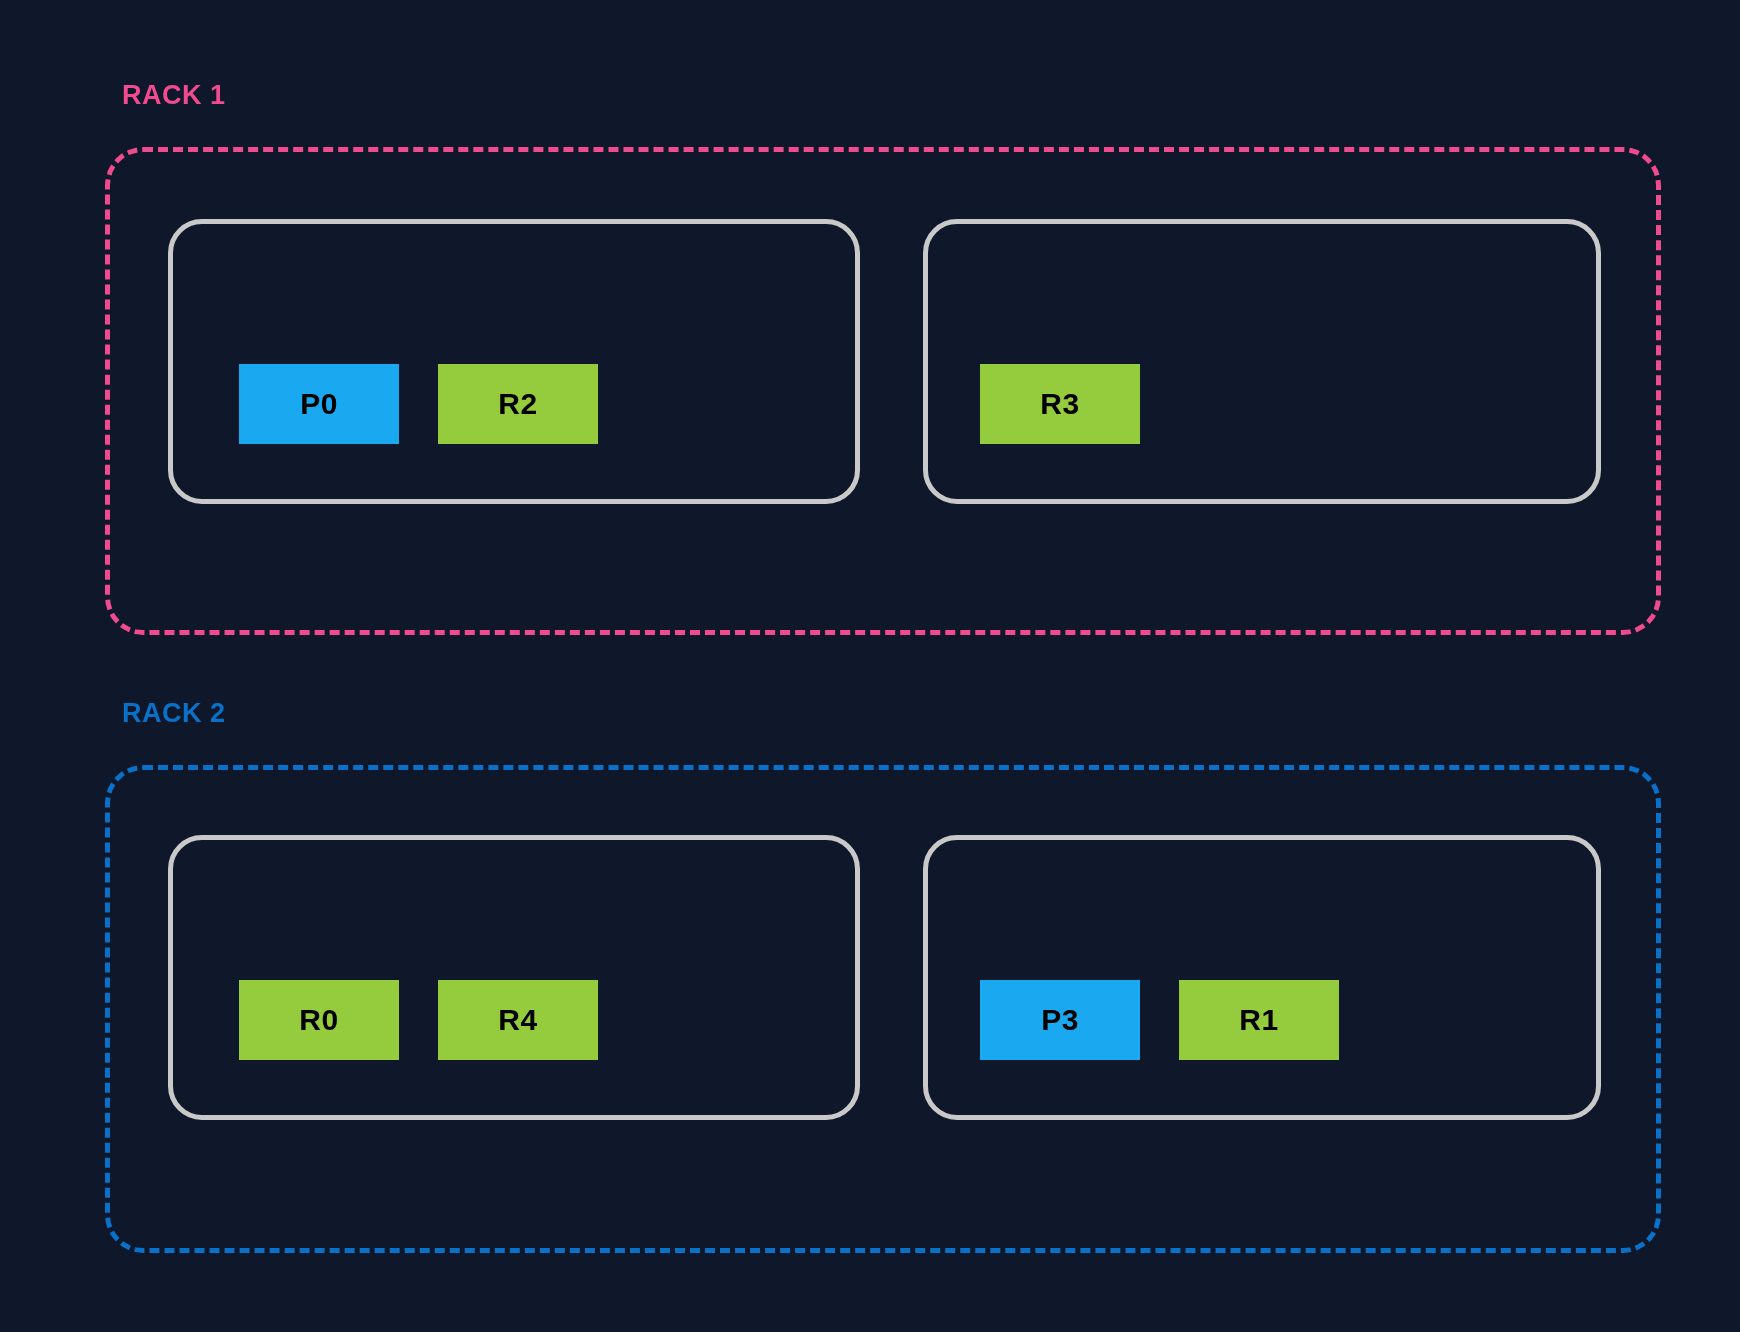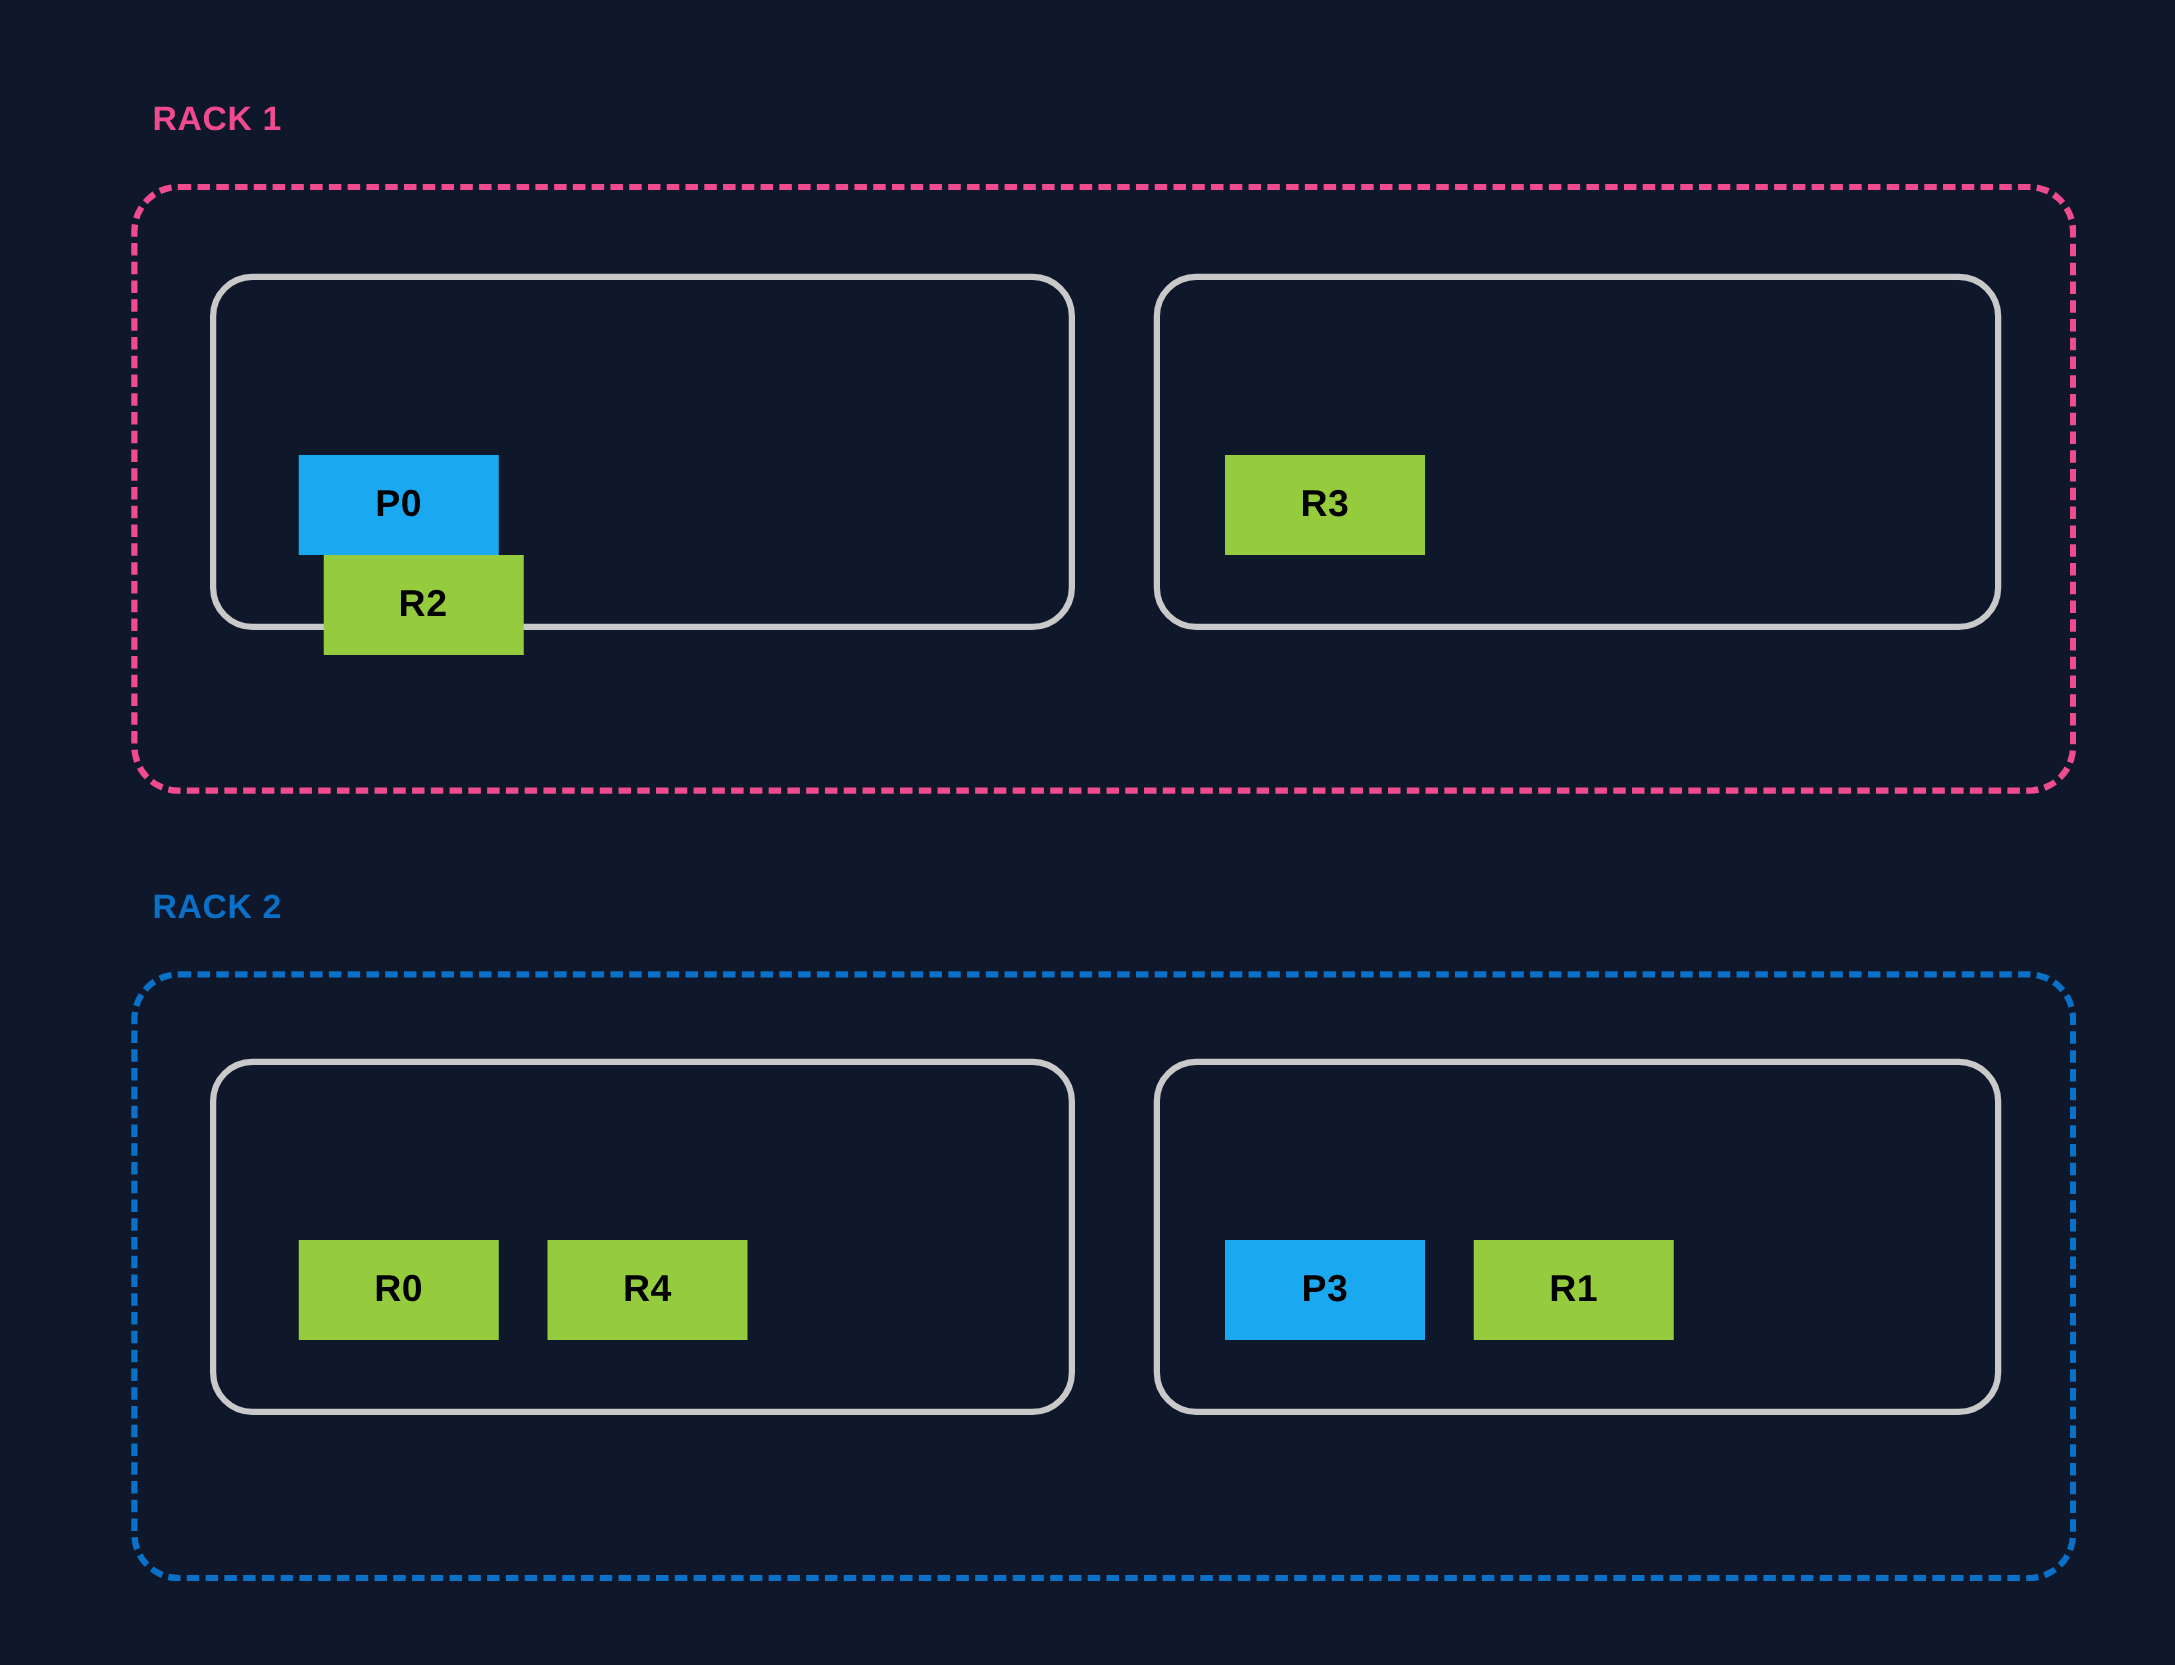--- a/index.html
+++ b/index.html
@@ -77,32 +77,32 @@
 
 <div id="canvas">
 
   <div class="rack-group" style="left:0; top:0; width:1740px; height:660px;">
 
     <div class="rack-label" style="left:122px; top:82px; color:#ef4b8e;">RACK 1</div>
 
     <div class="rack-boundary" style="left:105px; top:147px; width:1556px; height:488px; border-color:#ef4b8e;"></div>
 
     <div class="node-box" style="left:168px; top:219px; width:692px; height:285px;"></div>
-    <div class="node-items" style="left:239px; top:364px;flex-direction:column;">
+    <div class="node-items" style="left:239px; top:364px;">
       <div class="item primary">P0</div>
       <div class="item replica">R2</div>
     </div>
 
     <div class="node-box" style="left:923px; top:219px; width:678px; height:285px;"></div>
     <div class="node-items" style="left:980px; top:364px;">
       <div class="item replica">R3</div>
     </div>
   </div>
 
-  <div class="rack-group" style="left:0; top:12px; width:1740px; height:984px;">
+  <div class="rack-group" style="left:0; top:0; width:1740px; height:984px;">
 
     <div class="rack-label" style="left:122px; top:700px; color:#0a70c8;">RACK 2</div>
 
     <div class="rack-boundary" style="left:105px; top:765px; width:1556px; height:488px; border-color:#0a70c8;"></div>
 
     <div class="node-box" style="left:168px; top:835px; width:692px; height:285px;"></div>
     <div class="node-items" style="left:239px; top:980px;">
       <div class="item replica">R0</div>
       <div class="item replica">R4</div>
     </div>

